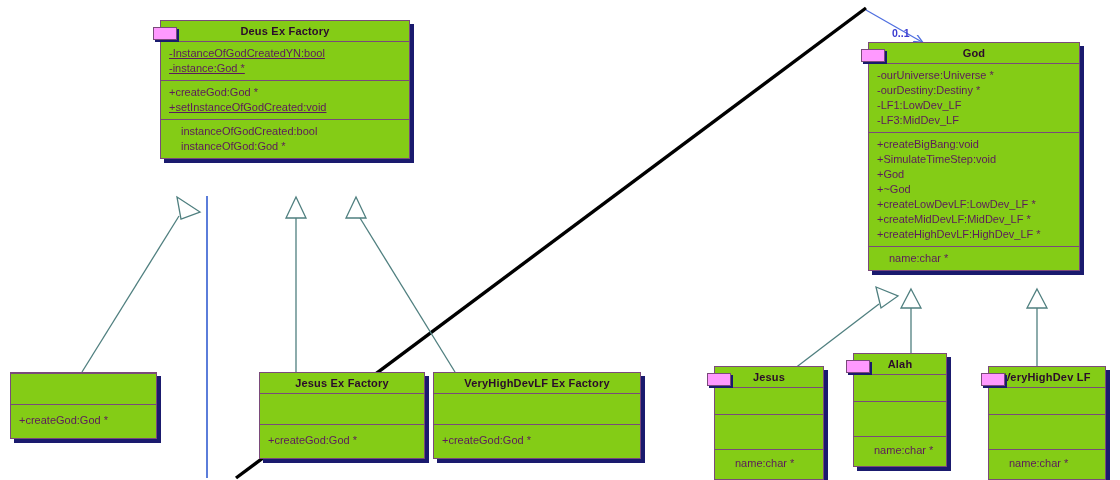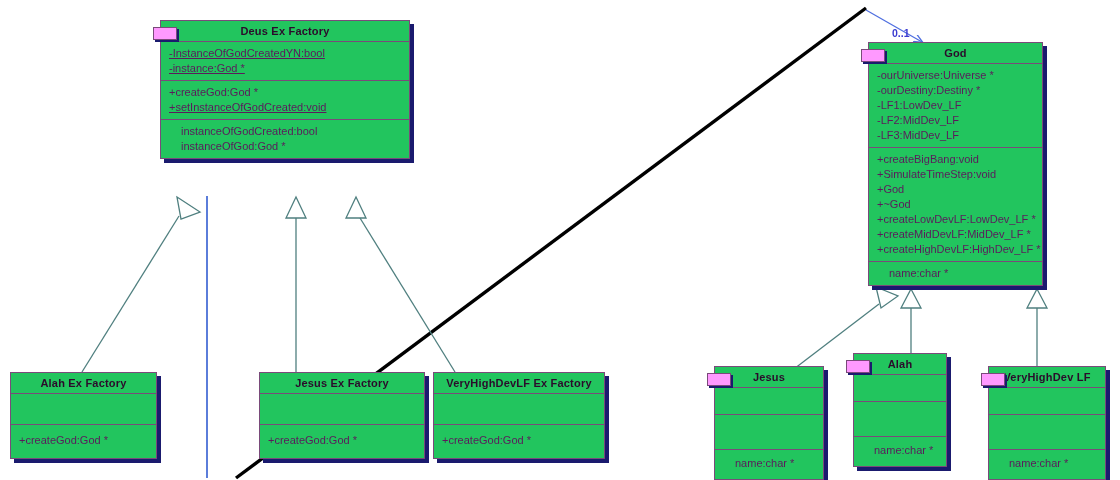--- a/index.html
+++ b/index.html
@@ -22,21 +22,21 @@
     top: 0;
     width: 1120px;
     height: 480px;
     pointer-events: none;
   }
 
   
   .uml-class {
     position: absolute;
     box-sizing: border-box;
-    background: #22c55e;
+    background: #84cc16;
     border: 1.4px solid #7a4a7a;
     box-shadow: 4px 4px 0 0 #1a1a6e;
     z-index: 5;
   }
   .uml-class .cname {
     text-align: center;
     font-weight: bold;
     font-size: 11px;
     color: #2b0b2b;
     letter-spacing: 0.2px;
@@ -148,61 +148,59 @@
     <div class="compartment">
       <div class="member">+createGod:God *</div>
       <div class="member static-member">+setInstanceOfGodCreated:void</div>
     </div>
     <div class="compartment">
       <div class="member indent">instanceOfGodCreated:bool</div>
       <div class="member indent">instanceOfGod:God *</div>
     </div>
   </div>
 
-  <div class="uml-class" style="left:868px; top:42px; width:175px;">
+  <div class="uml-class" style="left:868px; top:42px; width:212px;">
     <div class="class-tab"></div>
     <div class="cname">God</div>
     <div class="compartment">
       <div class="member">-ourUniverse:Universe *</div>
       <div class="member">-ourDestiny:Destiny *</div>
       <div class="member">-LF1:LowDev_LF</div>
-      <div class="member">-LF2:MidDev_LF</div>
       <div class="member">-LF3:MidDev_LF</div>
     </div>
     <div class="compartment">
       <div class="member">+createBigBang:void</div>
       <div class="member">+SimulateTimeStep:void</div>
       <div class="member">+God</div>
       <div class="member">+~God</div>
       <div class="member">+createLowDevLF:LowDev_LF *</div>
       <div class="member">+createMidDevLF:MidDev_LF *</div>
       <div class="member">+createHighDevLF:HighDev_LF *</div>
     </div>
     <div class="compartment">
       <div class="member indent">name:char *</div>
     </div>
   </div>
 
   <div class="uml-class" style="left:10px; top:372px; width:147px;">
-    <div class="cname">Alah Ex Factory</div>
     <div class="compartment" style="height:22px;"></div>
     <div class="compartment" style="padding:8px 0 10px 0;">
       <div class="member">+createGod:God *</div>
     </div>
   </div>
 
   <div class="uml-class" style="left:259px; top:372px; width:166px;">
     <div class="cname">Jesus Ex Factory</div>
     <div class="compartment" style="height:22px;"></div>
     <div class="compartment" style="padding:8px 0 10px 0;">
       <div class="member">+createGod:God *</div>
     </div>
   </div>
 
-  <div class="uml-class" style="left:433px; top:372px; width:172px;">
+  <div class="uml-class" style="left:433px; top:372px; width:208px;">
     <div class="cname">VeryHighDevLF Ex Factory</div>
     <div class="compartment" style="height:22px;"></div>
     <div class="compartment" style="padding:8px 0 10px 0;">
       <div class="member">+createGod:God *</div>
     </div>
   </div>
 
   <div class="uml-class" style="left:714px; top:366px; width:110px;">
     <div class="class-tab"></div>
     <div class="cname">Jesus</div>

